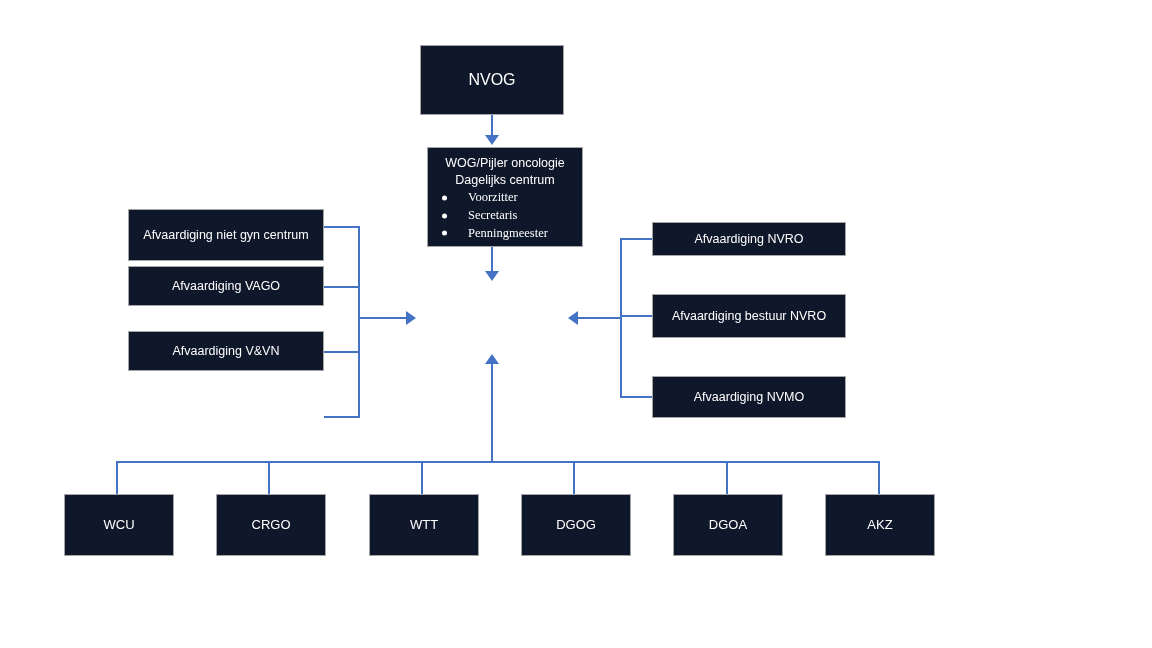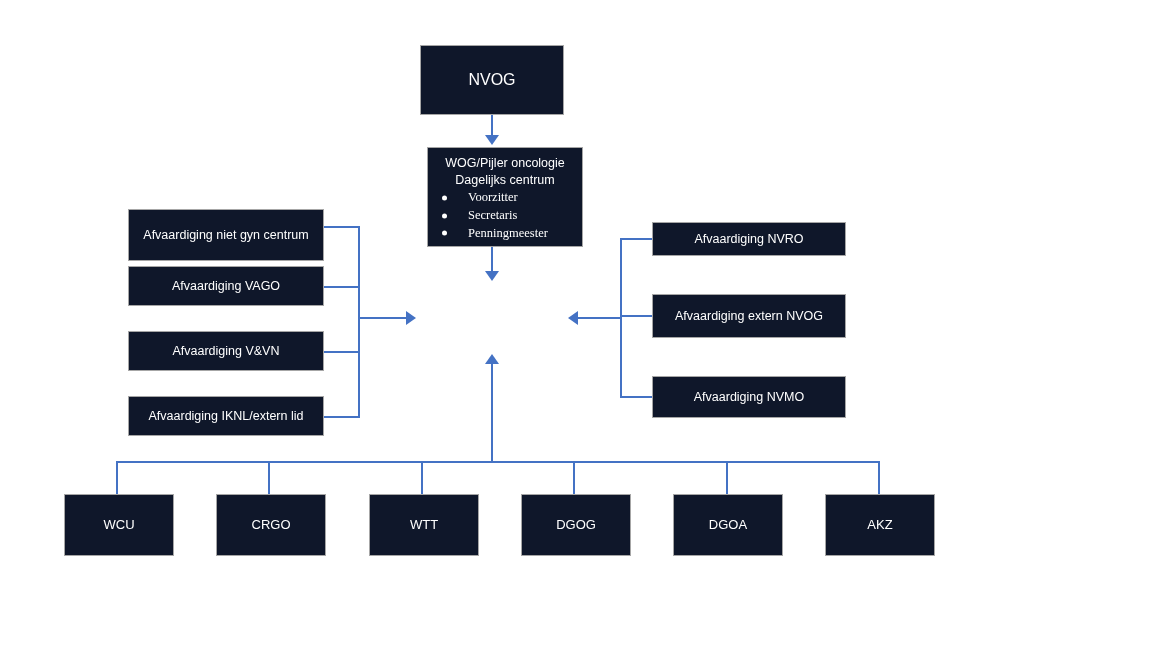--- a/index.html
+++ b/index.html
@@ -143,39 +143,36 @@
 
   <div class="node node-side" style="left:128px; top:209px; width:196px; height:52px;">
     <span class="node-label">Afvaardiging niet gyn centrum</span>
   </div>
   <div class="node node-side" style="left:128px; top:266px; width:196px; height:40px;">
     <span class="node-label">Afvaardiging VAGO</span>
   </div>
   <div class="node node-side" style="left:128px; top:331px; width:196px; height:40px;">
     <span class="node-label">Afvaardiging V&amp;VN</span>
   </div>
-  <div class="node node-side" style="left:128px; top:396px; width:196px; height:40px;">
-    <span class="node-label">Afvaardiging IKNL/extern lid</span>
-  </div>
 
   <div class="conn conn-h" style="left:324px; top:226px; width:36px;"></div>
   <div class="conn conn-h" style="left:324px; top:286px; width:36px;"></div>
   <div class="conn conn-h" style="left:324px; top:351px; width:36px;"></div>
   <div class="conn conn-h" style="left:324px; top:416px; width:36px;"></div>
 
   <div class="conn conn-v" style="left:358px; top:226px; height:192px;"></div>
 
   <div class="conn conn-h" style="left:358px; top:317px; width:48px;"></div>
   <div class="arrow arrow-right" style="left:406px; top:311px;"></div>
 
   <div class="node node-side" style="left:652px; top:222px; width:194px; height:34px;">
     <span class="node-label">Afvaardiging NVRO</span>
   </div>
   <div class="node node-side" style="left:652px; top:294px; width:194px; height:44px;">
-    <span class="node-label">Afvaardiging extern NVOG</span>
+    <span class="node-label">Afvaardiging bestuur NVRO</span>
   </div>
   <div class="node node-side" style="left:652px; top:376px; width:194px; height:42px;">
     <span class="node-label">Afvaardiging NVMO</span>
   </div>
 
   <div class="conn conn-h" style="left:620px; top:238px; width:34px;"></div>
   <div class="conn conn-h" style="left:620px; top:315px; width:34px;"></div>
   <div class="conn conn-h" style="left:620px; top:396px; width:34px;"></div>
 
   <div class="conn conn-v" style="left:620px; top:238px; height:160px;"></div>

